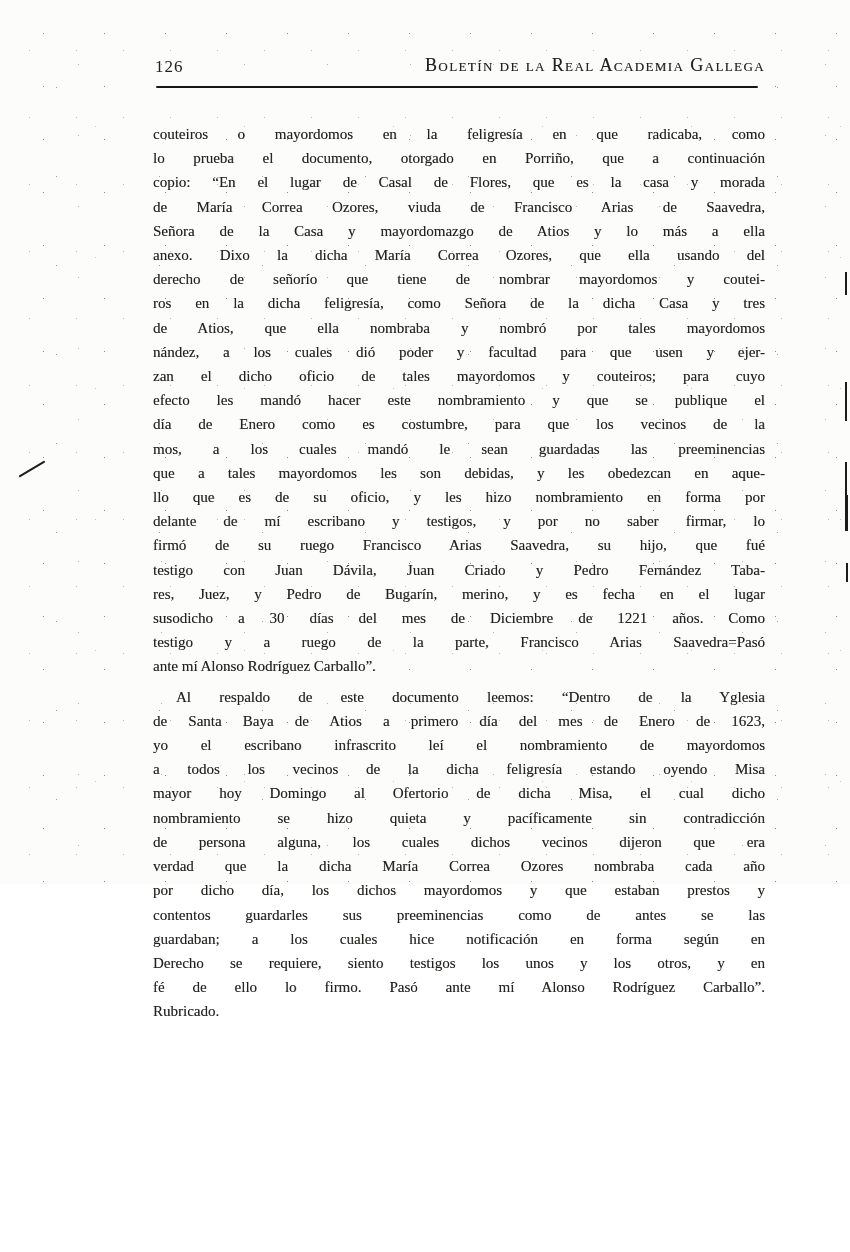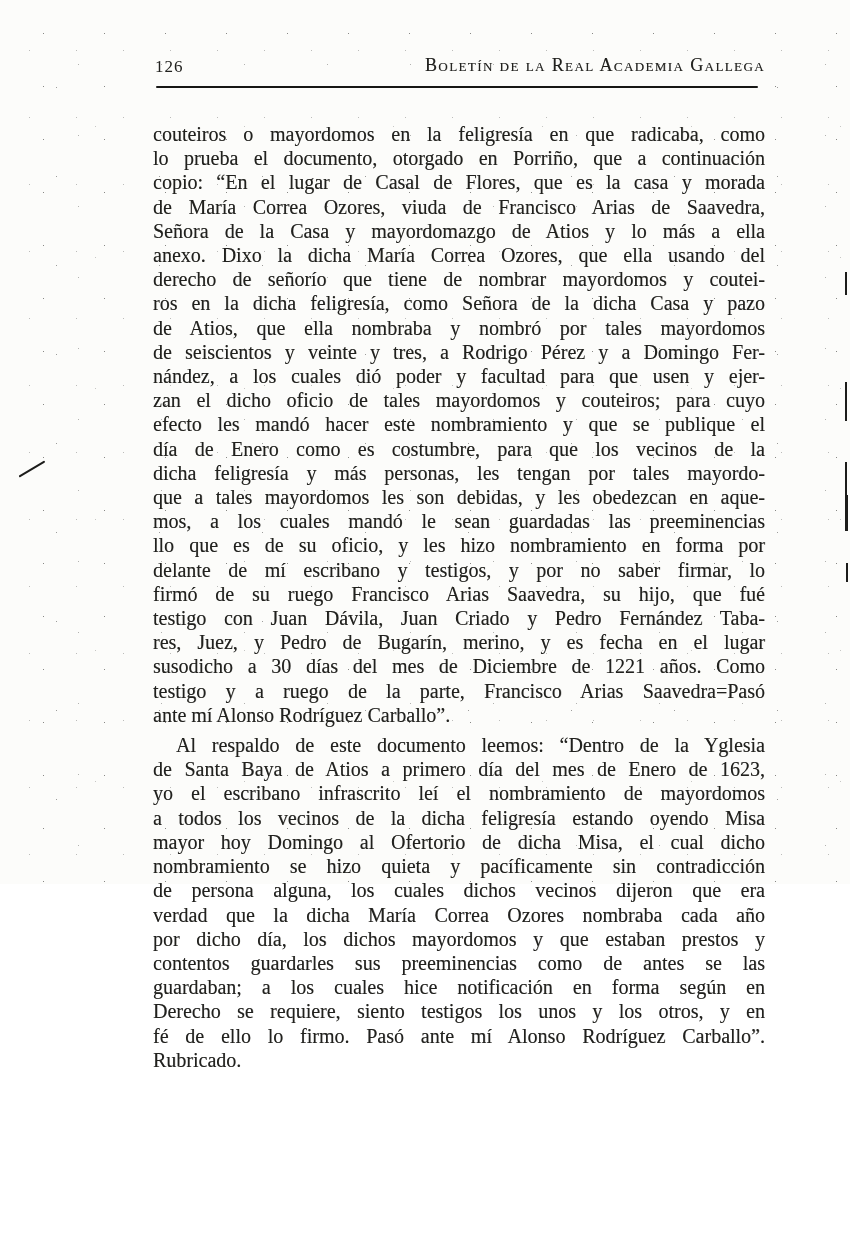--- a/index.html
+++ b/index.html
@@ -39,21 +39,21 @@
     color:var(--ink);
     text-shadow:.3px .3px 0 rgba(30,30,28,.4);
   }
   .head-rule{
     position:absolute;top:86px;left:3px;width:602px;height:2.4px;
     background:linear-gradient(90deg,#16161400 0%,#161614 1%,#161614 99%,#16161400 100%),#1a1a18;
     border-radius:1px;
   }
   .body-text{
     position:absolute;top:122px;left:0;width:612px;
-    font-size:20px;line-height:24.2px;
+    font-size:15px;line-height:24.2px;
     text-shadow:.3px .3px 0 rgba(32,32,30,.38);
   }
   .paragraph{margin:0;}
   .paragraph + .paragraph{margin-top:6px;}
   .line{
     text-align:justify;
     text-align-last:justify;
     white-space:nowrap;
   }
   .line.last{text-align-last:left;white-space:normal;}
@@ -81,30 +81,28 @@
     <div class="head-rule"></div>
     <main class="body-text" id="body-text">
         <div class="paragraph">
           <div class="line">couteiros o mayordomos en la feligresía en que radicaba, como</div>
           <div class="line">lo prueba el documento, otorgado en Porriño, que a continuación</div>
           <div class="line">copio: “En el lugar de Casal de Flores, que es la casa y morada</div>
           <div class="line">de María Correa Ozores, viuda de Francisco Arias de Saavedra,</div>
           <div class="line">Señora de la Casa y mayordomazgo de Atios y lo más a ella</div>
           <div class="line">anexo. Dixo la dicha María Correa Ozores, que ella usando del</div>
           <div class="line">derecho de señorío que tiene de nombrar mayordomos y coutei-</div>
-          <div class="line">ros en la dicha feligresía, como Señora de la dicha Casa y pazo</div>
+          <div class="line">ros en la dicha feligresía, como Señora de la dicha Casa y tres</div>
           <div class="line">de Atios, que ella nombraba y nombró por tales mayordomos</div>
-          <div class="line">de seiscientos y veinte y tres, a Rodrigo Pérez y a Domingo Fer-</div>
           <div class="line">nández, a los cuales dió poder y facultad para que usen y ejer-</div>
           <div class="line">zan el dicho oficio de tales mayordomos y couteiros; para cuyo</div>
           <div class="line">efecto les mandó hacer este nombramiento y que se publique el</div>
           <div class="line">día de Enero como es costumbre, para que los vecinos de la</div>
-          <div class="line">dicha feligresía y más personas, les tengan por tales mayordo-</div>
+          <div class="line">mos, a los cuales mandó le sean guardadas las preeminencias</div>
           <div class="line">que a tales mayordomos les son debidas, y les obedezcan en aque-</div>
-          <div class="line">mos, a los cuales mandó le sean guardadas las preeminencias</div>
           <div class="line">llo que es de su oficio, y les hizo nombramiento en forma por</div>
           <div class="line">delante de mí escribano y testigos, y por no saber firmar, lo</div>
           <div class="line">firmó de su ruego Francisco Arias Saavedra, su hijo, que fué</div>
           <div class="line">testigo con Juan Dávila, Juan Criado y Pedro Fernández Taba-</div>
           <div class="line">res, Juez, y Pedro de Bugarín, merino, y es fecha en el lugar</div>
           <div class="line">susodicho a 30 días del mes de Diciembre de 1221 años. Como</div>
           <div class="line">testigo y a ruego de la parte, Francisco Arias Saavedra=Pasó</div>
           <div class="line last">ante mí Alonso Rodríguez Carballo”.</div>
         </div>
         <div class="paragraph">

